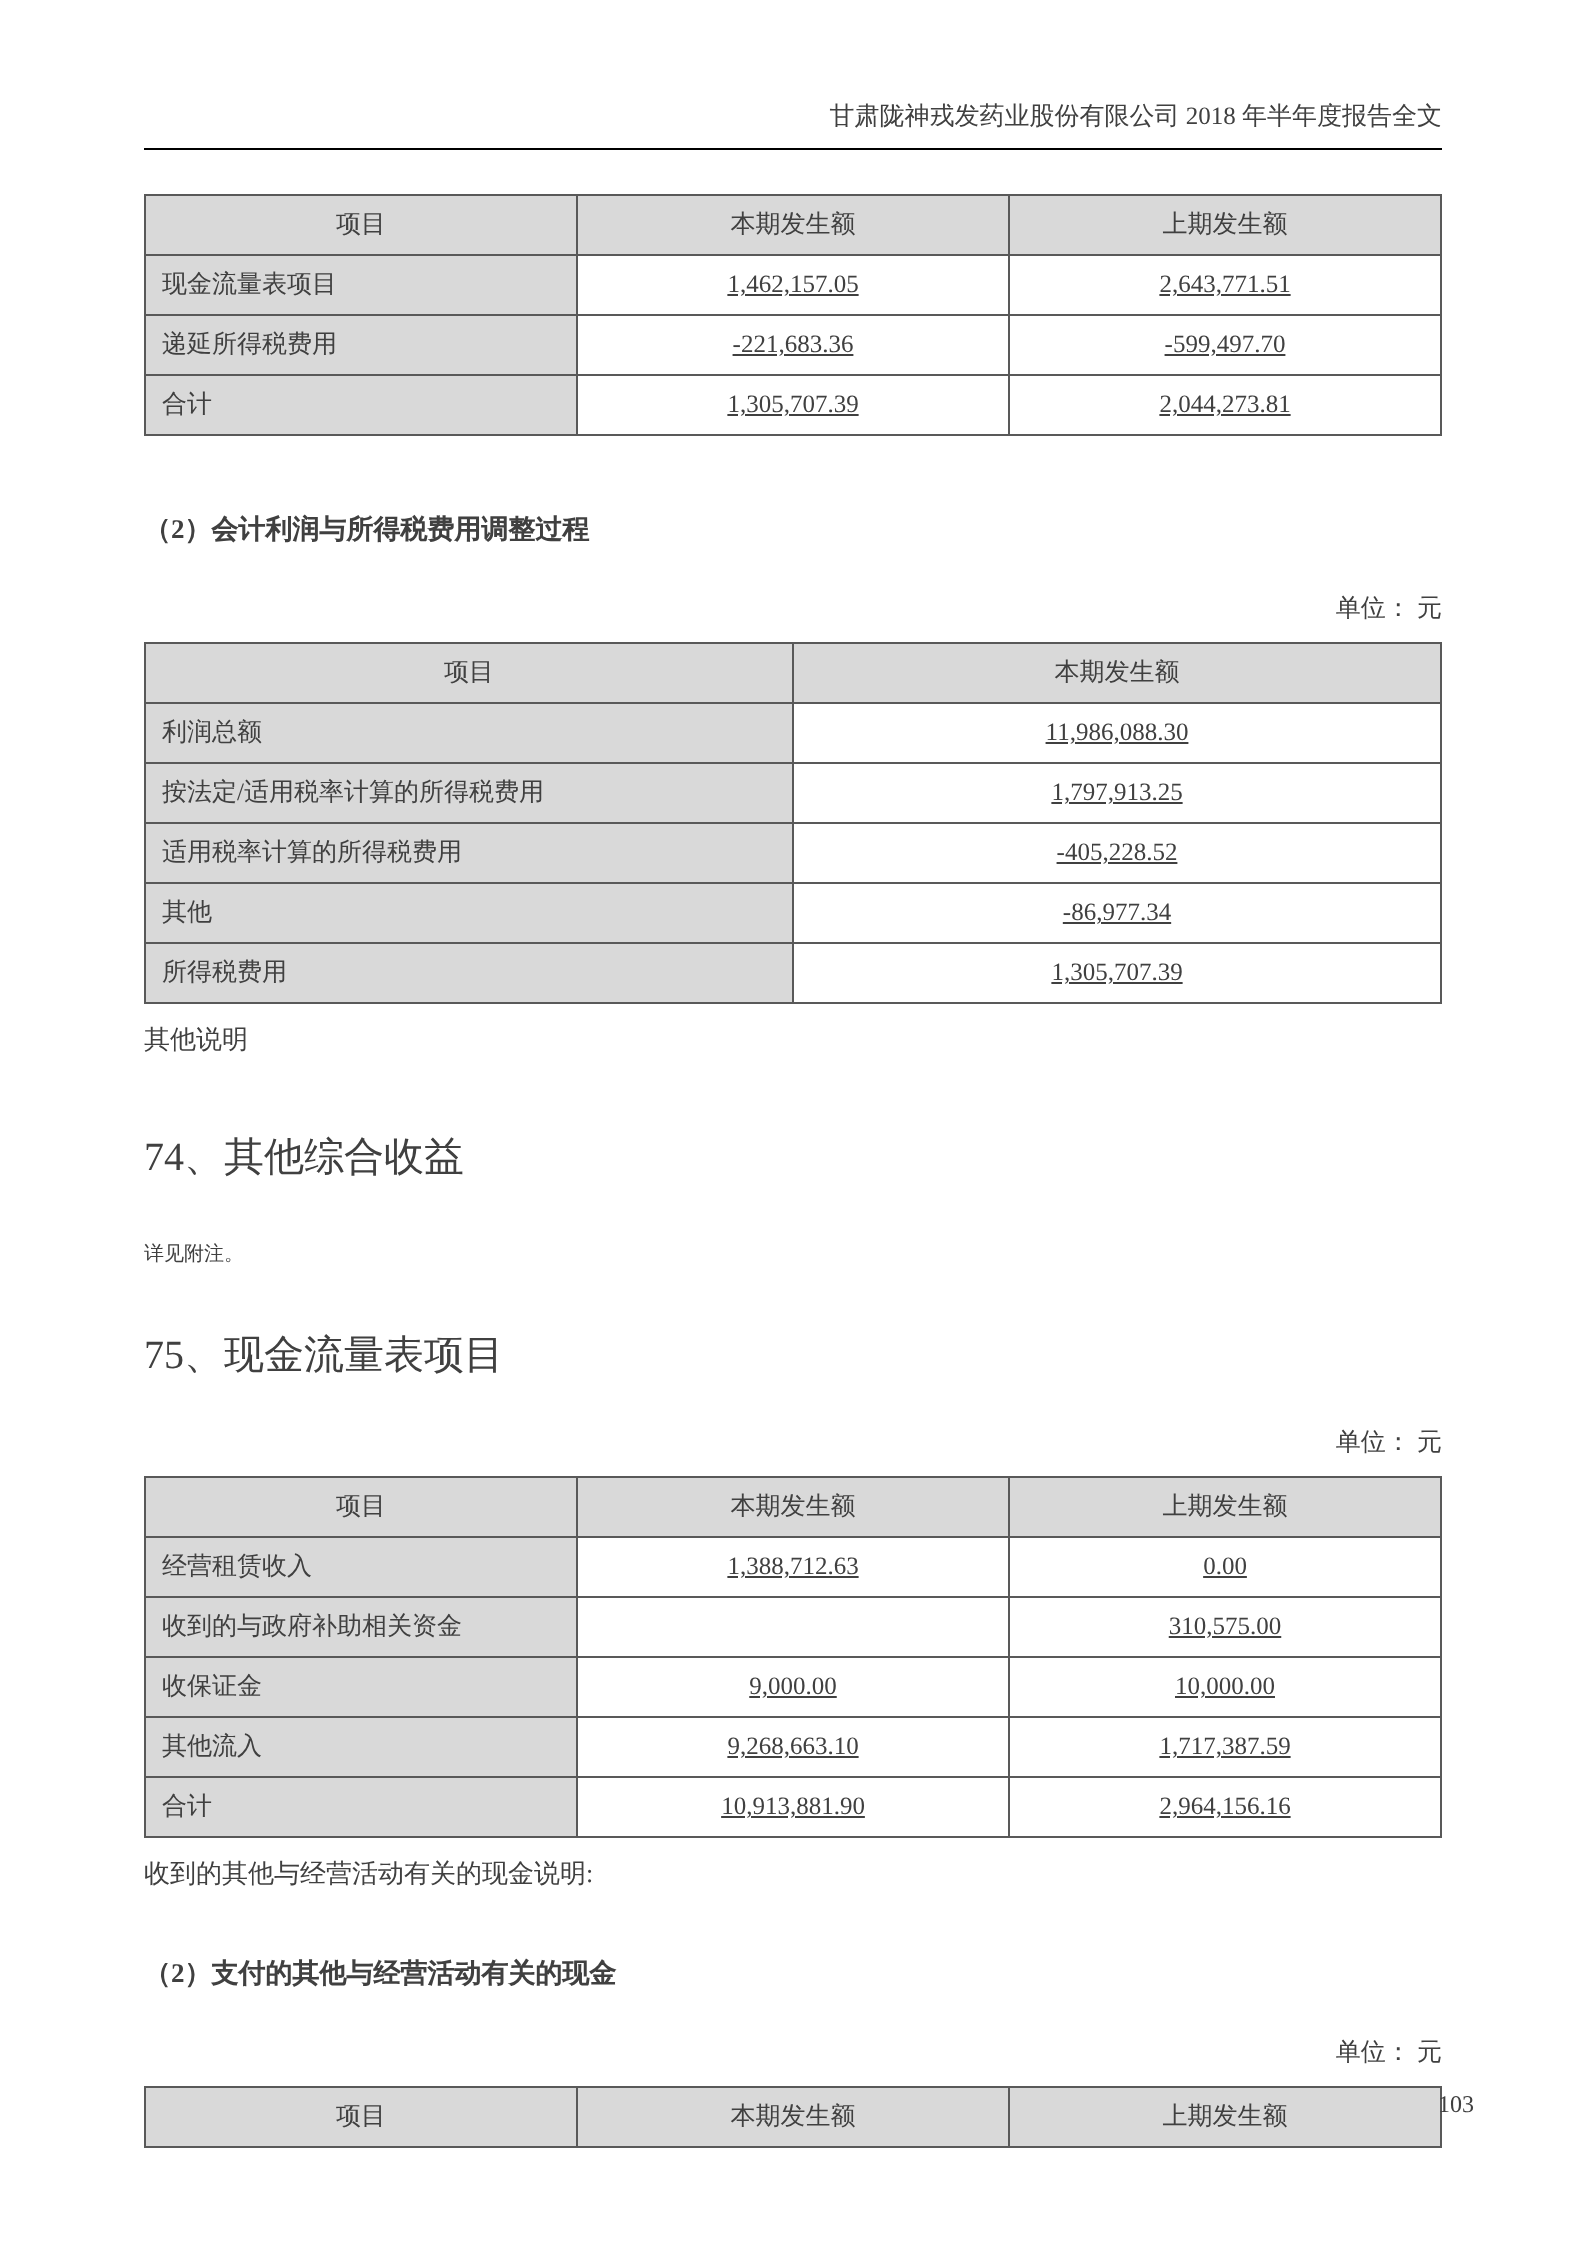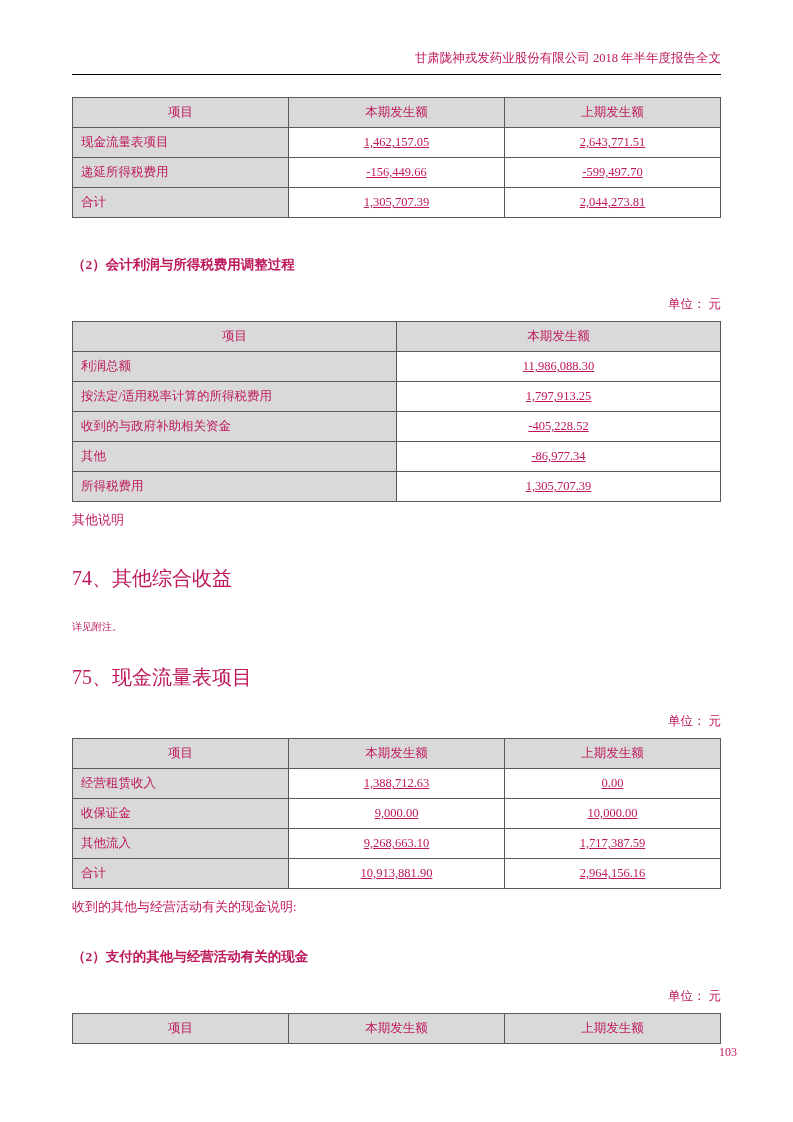--- a/index.html
+++ b/index.html
@@ -5,21 +5,21 @@
   html, body { margin: 0; padding: 0; background: #e8e8e8; }
   .page {
     width: 793px;
     height: 1122px;
     margin: 0 auto;
     background: #ffffff;
     box-sizing: border-box;
     padding: 50px 72px 40px 72px;
     position: relative;
     font-family: "Liberation Serif", "DejaVu Serif", serif;
-    color: #be185d;
+    color: #404040;
     font-size: 13px;
   }
   .doc-header {
     text-align: right;
     font-size: 12.5px;
     padding-bottom: 7px;
     border-bottom: 1.5px solid #000;
     margin-bottom: 22px;
   }
   table {
@@ -98,21 +98,21 @@
         </tr>
       </thead>
       <tbody>
         <tr>
           <td class="label-cell">现金流量表项目</td>
           <td class="num-cell">1,462,157.05</td>
           <td class="num-cell">2,643,771.51</td>
         </tr>
         <tr>
           <td class="label-cell">递延所得税费用</td>
-          <td class="num-cell">-156,449.66</td>
+          <td class="num-cell">-221,683.36</td>
           <td class="num-cell">-599,497.70</td>
         </tr>
         <tr>
           <td class="label-cell">合计</td>
           <td class="num-cell">1,305,707.39</td>
           <td class="num-cell">2,044,273.81</td>
         </tr>
       </tbody>
     </table>
 
@@ -130,21 +130,21 @@
       <tbody>
         <tr>
           <td class="label-cell">利润总额</td>
           <td class="num-cell">11,986,088.30</td>
         </tr>
         <tr>
           <td class="label-cell">按法定/适用税率计算的所得税费用</td>
           <td class="num-cell">1,797,913.25</td>
         </tr>
         <tr>
-          <td class="label-cell">收到的与政府补助相关资金</td>
+          <td class="label-cell">适用税率计算的所得税费用</td>
           <td class="num-cell">-405,228.52</td>
         </tr>
         <tr>
           <td class="label-cell">其他</td>
           <td class="num-cell">-86,977.34</td>
         </tr>
         <tr>
           <td class="label-cell">所得税费用</td>
           <td class="num-cell">1,305,707.39</td>
         </tr>
@@ -170,20 +170,25 @@
           <th>上期发生额</th>
         </tr>
       </thead>
       <tbody>
         <tr>
           <td class="label-cell">经营租赁收入</td>
           <td class="num-cell">1,388,712.63</td>
           <td class="num-cell">0.00</td>
         </tr>
         <tr>
+          <td class="label-cell">收到的与政府补助相关资金</td>
+          <td class="num-cell"></td>
+          <td class="num-cell">310,575.00</td>
+        </tr>
+        <tr>
           <td class="label-cell">收保证金</td>
           <td class="num-cell">9,000.00</td>
           <td class="num-cell">10,000.00</td>
         </tr>
         <tr>
           <td class="label-cell">其他流入</td>
           <td class="num-cell">9,268,663.10</td>
           <td class="num-cell">1,717,387.59</td>
         </tr>
         <tr>

